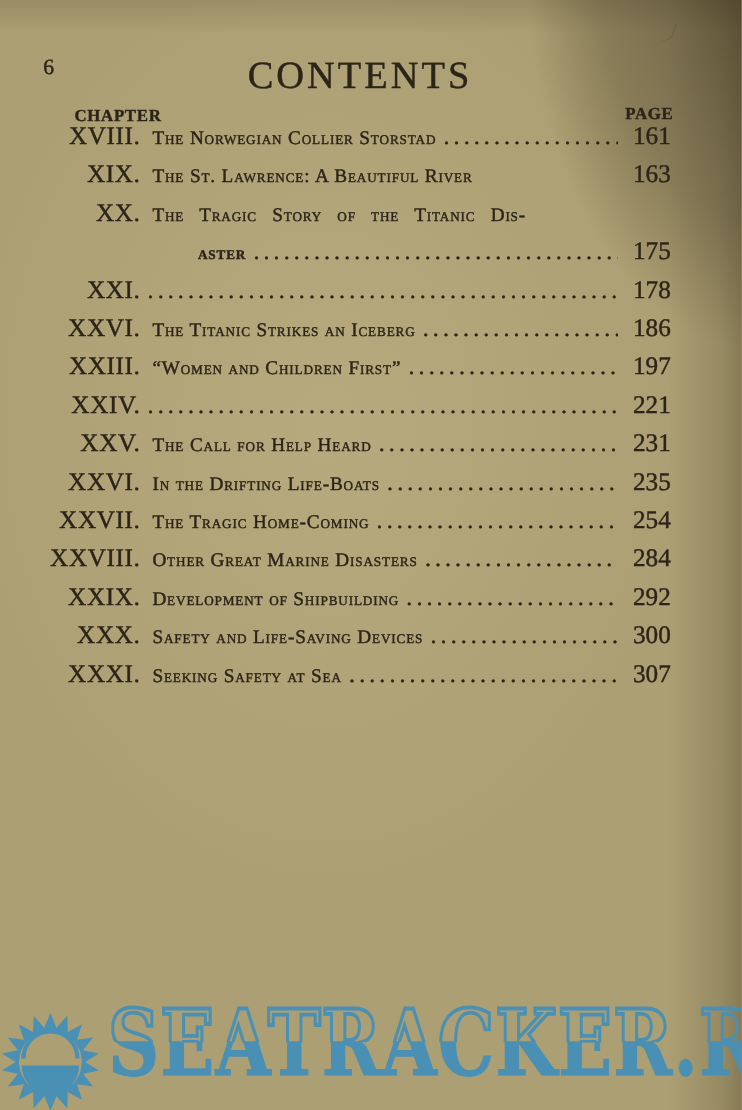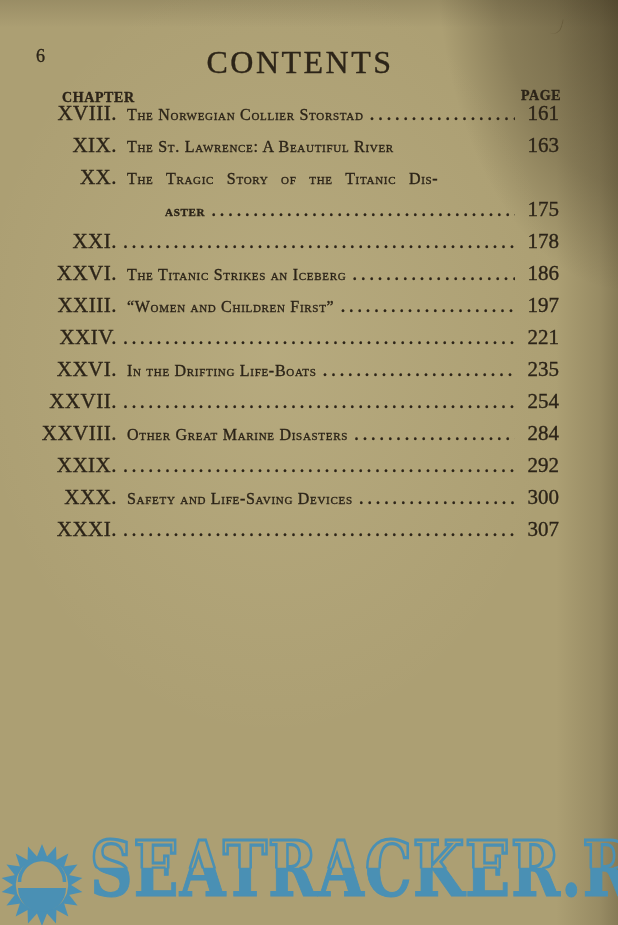--- a/index.html
+++ b/index.html
@@ -162,56 +162,65 @@
       <span class="dots"></span>
       <span class="pg">197</span>
     </div>
 
     <div class="row">
       <span class="num">XXIV.</span>
       <span class="dots"></span>
       <span class="pg">221</span>
     </div>
 
+    <div class="row">
+      <span class="num">XXV.</span>
+      <span class="title">The Call for Help Heard</span>
+      <span class="dots"></span>
+      <span class="pg">231</span>
+    </div>
 
     <div class="row">
       <span class="num">XXVI.</span>
       <span class="title">In the Drifting Life-Boats</span>
       <span class="dots"></span>
       <span class="pg">235</span>
     </div>
 
     <div class="row">
       <span class="num">XXVII.</span>
+      <span class="title">The Tragic Home-Coming</span>
       <span class="dots"></span>
       <span class="pg">254</span>
     </div>
 
     <div class="row">
       <span class="num">XXVIII.</span>
       <span class="title">Other Great Marine Disasters</span>
       <span class="dots"></span>
       <span class="pg">284</span>
     </div>
 
     <div class="row">
       <span class="num">XXIX.</span>
+      <span class="title">Development of Shipbuilding</span>
       <span class="dots"></span>
       <span class="pg">292</span>
     </div>
 
     <div class="row">
       <span class="num">XXX.</span>
       <span class="title">Safety and Life-Saving Devices</span>
       <span class="dots"></span>
       <span class="pg">300</span>
     </div>
 
     <div class="row">
       <span class="num">XXXI.</span>
+      <span class="title">Seeking Safety at Sea</span>
       <span class="dots"></span>
       <span class="pg">307</span>
     </div>
 
   </div>
 
   <div class="scratch"></div>
 
   <div class="watermark">
     <svg class="sun" viewBox="-46 -46 92 92" xmlns="http://www.w3.org/2000/svg">

